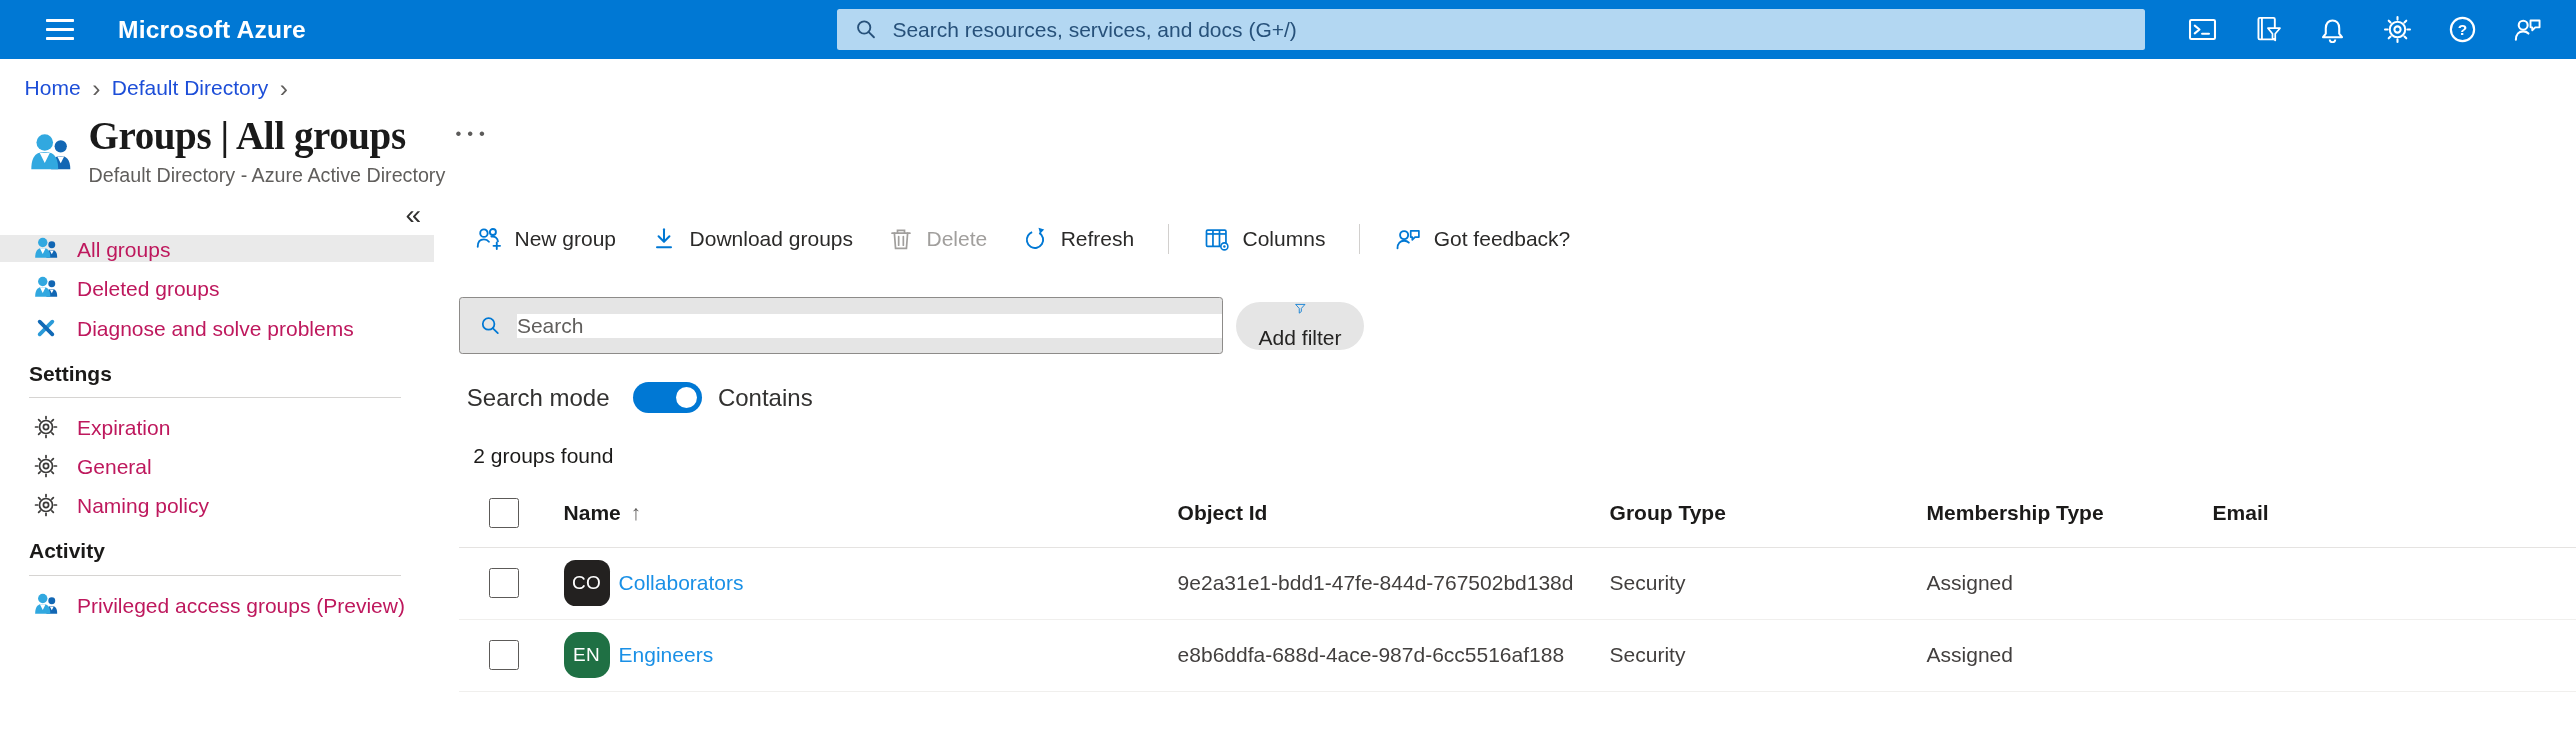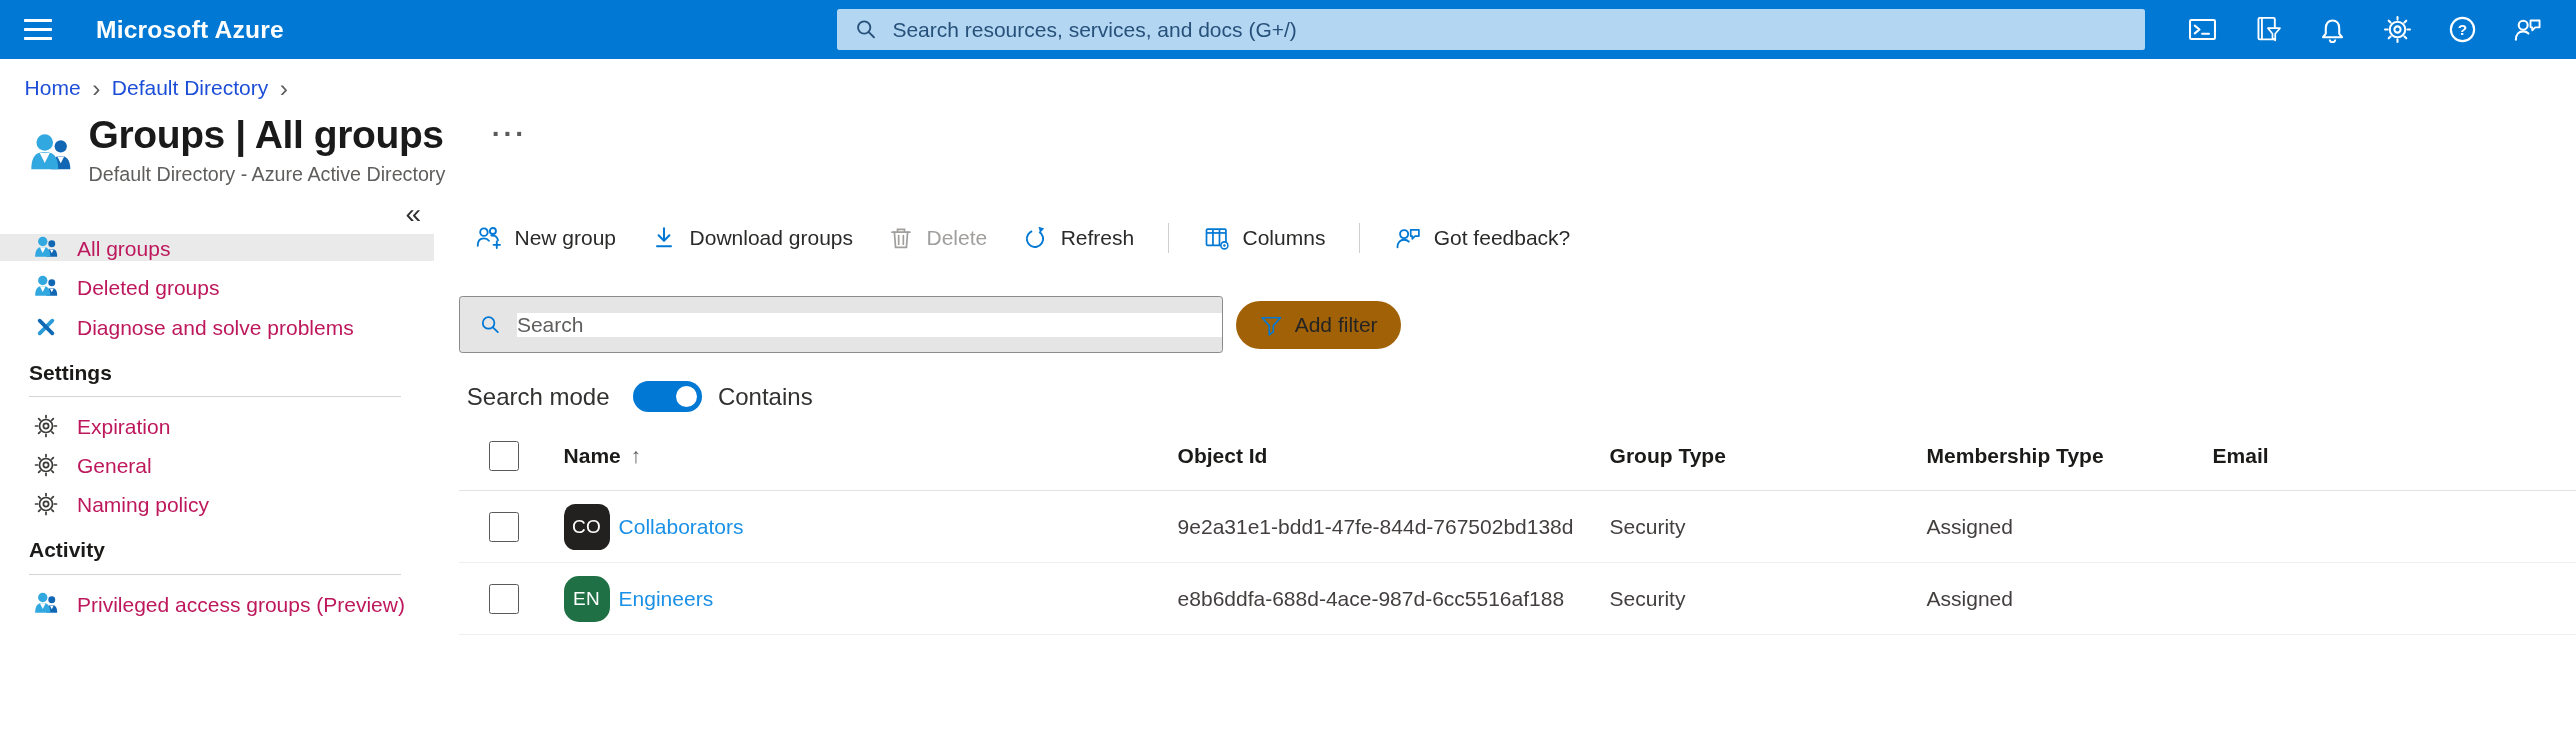--- a/index.html
+++ b/index.html
@@ -1,40 +1,40 @@
 <!DOCTYPE html>
 <html style="font-size:13px"><head>
 <meta charset="utf-8">
 <style>
   * { margin:0; padding:0; box-sizing:border-box; }
   html,body { width:2576px; height:752px; background:#fff; overflow:hidden; }
   body { font-family:"Liberation Sans","DejaVu Sans",sans-serif; color:#323130; }
   .page { position:relative; width:2576px; height:752px; }
 
   
-  .topbar { position:relative; height:59px; background:#0078d4; display:flex; align-items:center; color:#fff; }
+  .topbar { position:relative; height:59px; background:#0078d4; display:flex; align-items:center; color:#fff;padding-left:22px; }
   .hamburger { width:75px; display:flex; flex-direction:column; align-items:center; gap:5.7px; cursor:pointer; }
   .hamburger span { display:block; width:28px; height:3.3px; background:#fff; border-radius:0.8px; }
   .brand { font-size:24.6px; font-weight:700; letter-spacing:0.2px; margin-left:21px; }
   .topbar-search { position:absolute; left:837px; top:9px; width:1308px; height:41px; background:#b3d7f2; border-radius:2.5px; display:flex; align-items:center; padding-left:16.4px; gap:13px; color:#27517a; }
   .topbar-search input { flex:1; border:none; outline:none; background:transparent; font:inherit; font-size:21px; color:#27517a; }
   .topbar-search input::placeholder { color:#27517a; opacity:1; }
   .topbar-icons { margin-left:auto; display:flex; padding-right:16.4px; }
   .tb-slot { width:65px; display:flex; justify-content:center; align-items:center; color:#fff; cursor:pointer; }
 
   
   .breadcrumb { margin:16.4px 0 0 24.6px; height:26px; display:flex; align-items:center; gap:11.5px; font-size:21px; }
   .crumb { color:#1d4ed8; cursor:pointer;text-align:center; }
   .crumb-sep { color:#605e5c; font-size:24.6px; line-height:21px; }
 
   
   .page-header { margin:11.5px 0 0 24.6px; display:flex; align-items:flex-start; }
   .page-header .glyph { margin-top:18px; }
   .header-text { margin-left:13px; }
-  .title-row { display:flex; align-items:flex-start; }
+  .title-row { display:flex; align-items:flex-start;font-family:Liberation Serif, serif; }
   h1 { font-size:39px; font-weight:700; color:#1a1a1a; letter-spacing:-0.4px; }
   .more-dots { margin-left:48px; margin-top:4.9px; font-size:28px; font-weight:700; color:#5c5b5a; letter-spacing:2.5px; cursor:pointer; }
   .subtitle { margin-top:6.6px; font-size:19.7px; color:#605e5c; }
 
   
   .layout { display:flex; margin-top:13px; }
   .sidebar { width:434px; flex:0 0 434px; }
   .collapse-row { height:33px; display:flex; justify-content:flex-end; padding-right:13px; }
   .collapse-btn { font-size:28px; color:#323130; cursor:pointer; line-height:29.5px; }
   .side-item { height:27px; display:flex; align-items:flex-end; gap:18px; padding-left:33px; margin-bottom:12.3px; font-size:21px; color:#be185d; cursor:pointer; }
@@ -46,21 +46,21 @@
   .content { flex:1; padding-left:24.6px; }
   .toolbar { margin-top:18px; height:41px; display:flex; align-items:center; padding-left:16.4px; }
   .tool { display:flex; align-items:center; gap:11.5px; margin-right:34px; font-size:21px; color:#2b2a29; cursor:pointer; }
   .tool.disabled { color:#a19f9d; cursor:default; }
   .tool-sep { width:0.8px; height:29.5px; background:#d2d0ce; margin-right:34px; }
 
   .search-row { margin-top:38px; display:flex; align-items:center; }
   .search-box { width:764px; height:57px; border:1.6px solid #8d8b89; border-radius:3.3px; display:flex; align-items:center; padding-left:18px; gap:14.7px; background:#e5e5e5; }
   .search-box input { flex:1; border:none; outline:none; font:inherit; font-size:21px; color:#323130; }
   .search-box input::placeholder { color:#605e5c; opacity:1; }
-  .add-filter { margin-left:13px; height:48px; background:#a16207; border-radius:24px; display:flex; align-items:center; gap:11.5px; padding:0 23px; font-size:21px; color:#252423; cursor:pointer; }
+  .add-filter { margin-left:13px; height:48px; background:#e5e5e5; border-radius:24px; display:flex; align-items:center; gap:11.5px; padding:0 23px; font-size:21px; color:#252423; cursor:pointer;flex-direction:column; }
 
   .mode-row { margin-top:28px; display:flex; align-items:center; padding-left:8.2px; font-size:24px; color:#323130; }
   .toggle { margin-left:23px; width:69px; height:31px; border-radius:15.6px; background:#0078d4; position:relative; cursor:pointer; }
   .toggle .knob { position:absolute; top:4.9px; right:4.9px; width:21px; height:21px; border-radius:50%; background:#fff; }
   .mode-value { margin-left:16.4px; }
 
   .result-count { margin-top:31px; padding-left:14.7px; font-size:21px; color:#1b1a19; height:24.6px; }
 
   .grid-table { margin-top:9.8px; }
   .thead, .trow { display:grid; grid-template-columns:75px 614px 432px 317px 286px 1fr; align-items:center; padding-left:30px; }
@@ -369,20 +369,21 @@
       </div>
 
       <div class="mode-row">
         <span>Search mode</span>
         <div class="toggle">
             <div class="knob"></div>
           </div>
         <span class="mode-value">Contains</span>
       </div>
 
+      <div class="result-count">2 groups found</div>
 
       <div class="grid-table">
         <div class="thead">
           <div>
               <div class="checkbox"></div>
             </div>
           <div>
             <span>Name</span><span class="sort-arrow">↑</span>
           </div>
           <div>Object Id</div>

